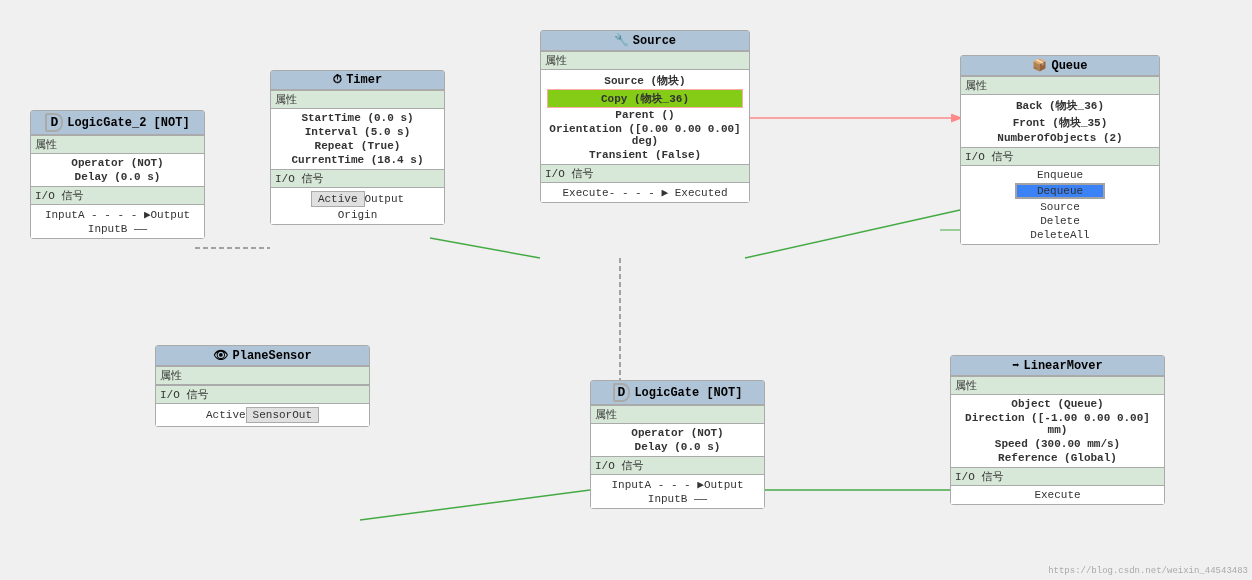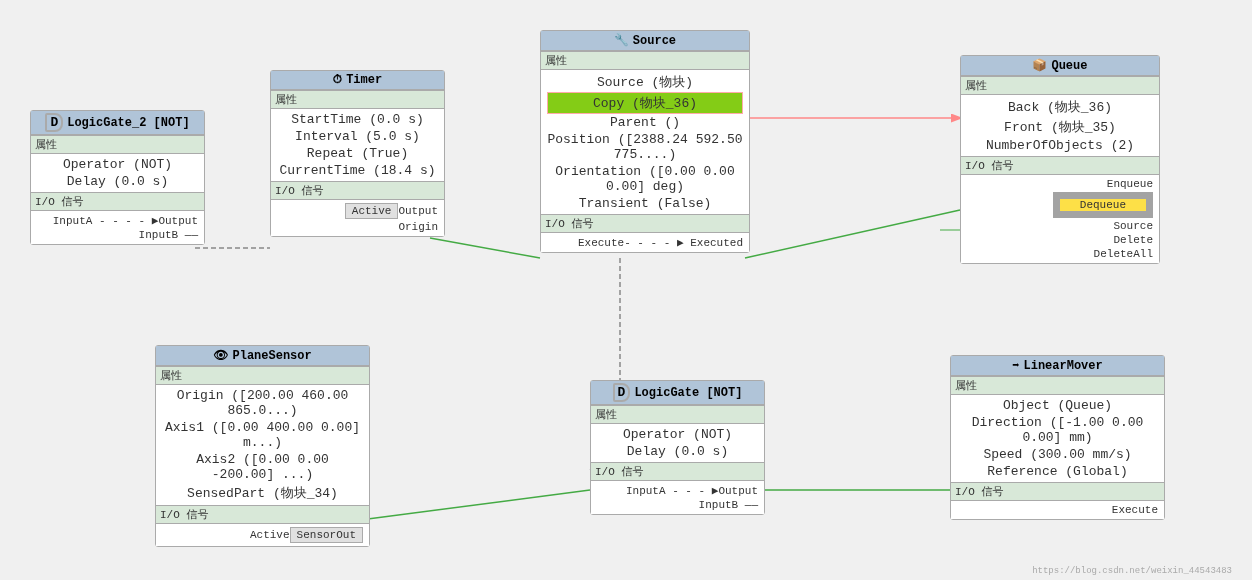--- a/index.html
+++ b/index.html
@@ -45,33 +45,34 @@
       color: #333;
     }
     .node-props {
       padding: 2px 6px;
       background: white;
     }
     .node-prop {
       text-align: center;
       padding: 1px 0;
       color: #333;
-      font-size: 13px;
+      font-size: 11px;
+      font-weight: bold;
     }
     .node-prop.highlighted {
       background: #84cc16;
       border: 1px solid #ffaaaa;
     }
     .node-io {
       padding: 2px 6px;
       background: white;
     }
     .io-row {
       display: flex;
-      justify-content: flex-end;
+      justify-content: center;
       align-items: center;
       padding: 1px 0;
     }
     .io-item {
       font-size: 11px;
       color: #333;
     }
     .io-item.active-btn {
       background: #e0e0e0;
       border: 1px solid #aaa;
@@ -81,21 +82,21 @@
       position: absolute;
       top: 0;
       left: 0;
       width: 1252px;
       height: 580px;
       pointer-events: none;
     }
     .watermark {
       position: absolute;
       bottom: 4px;
-      right: 20px;
+      right: 4px;
       font-size: 9px;
       color: #aaa;
     }
   </style>
 </head>
 <body>
 
 <div class="canvas">
 
   <svg class="connector-layer">
@@ -176,21 +177,20 @@
   <div class="node" style="left:540px; top:30px; width:210px;">
     <div class="node-header">
       <span>🔧</span>
       <span>Source</span>
     </div>
     <div class="node-section-label">属性</div>
     <div class="node-props">
       <div class="node-prop">Source (物块)</div>
       <div class="node-prop highlighted">Copy (物块_36)</div>
       <div class="node-prop">Parent ()</div>
-      <div class="node-prop">Position ([2388.24 592.50 775....)</div>
       <div class="node-prop">Orientation ([0.00 0.00 0.00] deg)</div>
       <div class="node-prop">Transient (False)</div>
     </div>
     <div class="node-section-label">I/O 信号</div>
     <div class="node-io">
       <div class="io-row">
         <span class="io-item">Execute</span>
         <span class="io-item">- - - - ▶ Executed</span>
       </div>
     </div>
@@ -206,46 +206,40 @@
       <div class="node-prop">Back (物块_36)</div>
       <div class="node-prop">Front (物块_35)</div>
       <div class="node-prop">NumberOfObjects (2)</div>
     </div>
     <div class="node-section-label">I/O 信号</div>
     <div class="node-io">
       <div class="io-row">
         <span class="io-item">Enqueue</span>
       </div>
       <div class="io-row">
-        <span class="io-item" style="background:#fde047; border:7px solid #a3a3a3; padding:0 20px;">Dequeue</span>
+        <span class="io-item" style="background:#3b82f6; border:2px solid #a3a3a3; padding:0 20px;">Dequeue</span>
       </div>
       <div class="io-row">
         <span class="io-item">Source</span>
       </div>
       <div class="io-row">
         <span class="io-item">Delete</span>
       </div>
       <div class="io-row">
         <span class="io-item">DeleteAll</span>
       </div>
     </div>
   </div>
 
   <div class="node" style="left:155px; top:345px; width:215px;">
     <div class="node-header">
       <span>👁</span>
       <span>PlaneSensor</span>
     </div>
     <div class="node-section-label">属性</div>
-    <div class="node-props">
-      <div class="node-prop">Origin ([200.00 460.00 865.0...)</div>
-      <div class="node-prop">Axis1 ([0.00 400.00 0.00] m...)</div>
-      <div class="node-prop">Axis2 ([0.00 0.00 -200.00] ...)</div>
-      <div class="node-prop">SensedPart (物块_34)</div>
-    </div>
     <div class="node-section-label">I/O 信号</div>
     <div class="node-io">
       <div class="io-row">
         <span class="io-item">Active</span>
         <span class="io-item active-btn">SensorOut</span>
       </div>
     </div>
   </div>
 
   <div class="node" style="left:590px; top:380px; width:175px;">

